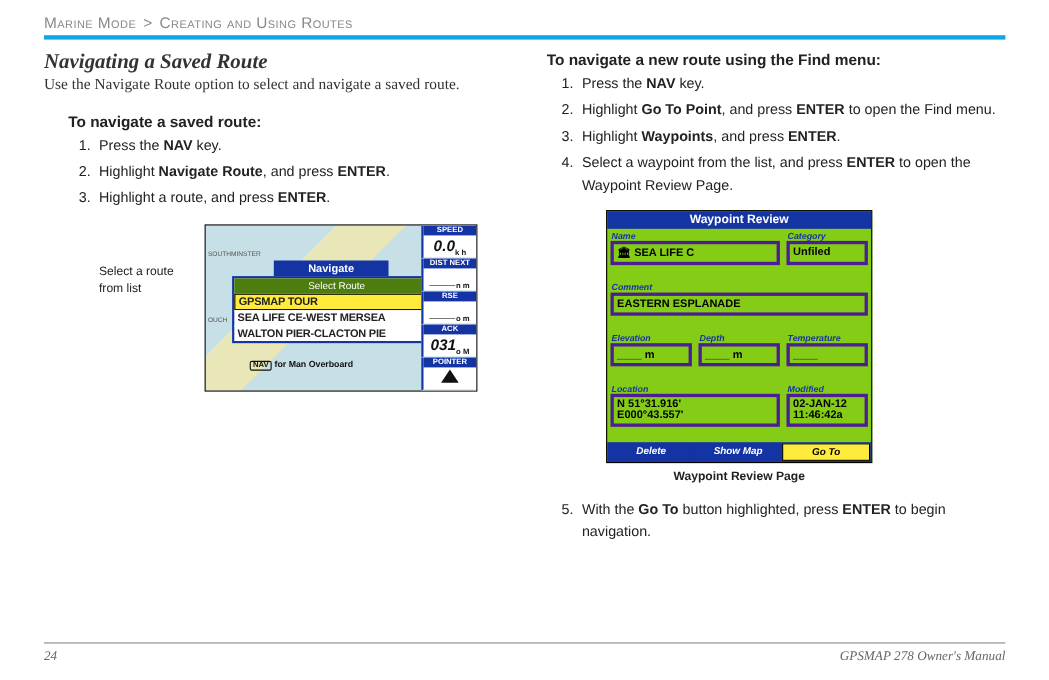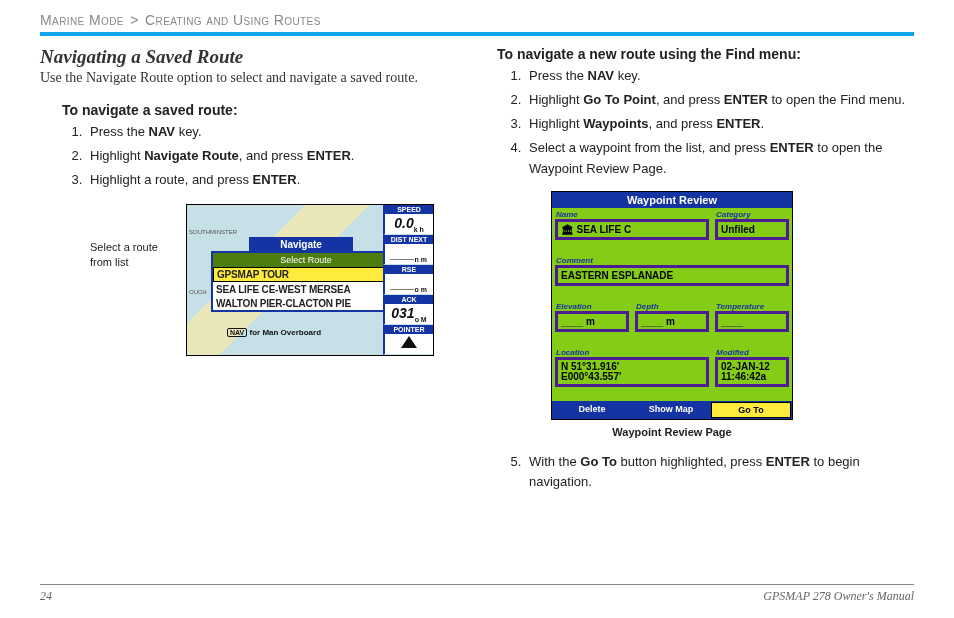--- a/index.html
+++ b/index.html
@@ -154,21 +154,21 @@
     font-size: 10px; font-weight: bold; color: #000; min-height: 14px;
     white-space: nowrap; overflow: hidden;
   }
   .shot2 .span2 { grid-column: span 2; }
   .shot2 .span3 { grid-column: span 3; }
   .shot2 .btnrow {
     display: flex; background: #1434a4; gap: 1px; padding: 1px;
   }
   .shot2 .btn {
     flex: 1; text-align: center; font-size: 9px; font-weight: bold;
-    padding: 2px 0; background: #1434a4; color: #fff;
+    padding: 2px 0; background: #1434a4; color: #fff; font-style: italic;
   }
   .shot2 .btn.sel { background: #ffeb3b; color: #000; border: 1px solid #000;}
   .caption {
     text-align: center; font-size: 11px; font-weight: bold; margin-top: 4px;
     width: 242px; margin-left: 54px;
   }
   .footer {
     position: absolute; bottom: 14px; left: 40px; right: 40px;
     display: flex; justify-content: space-between;
     font-family: Georgia, 'Times New Roman', serif;

